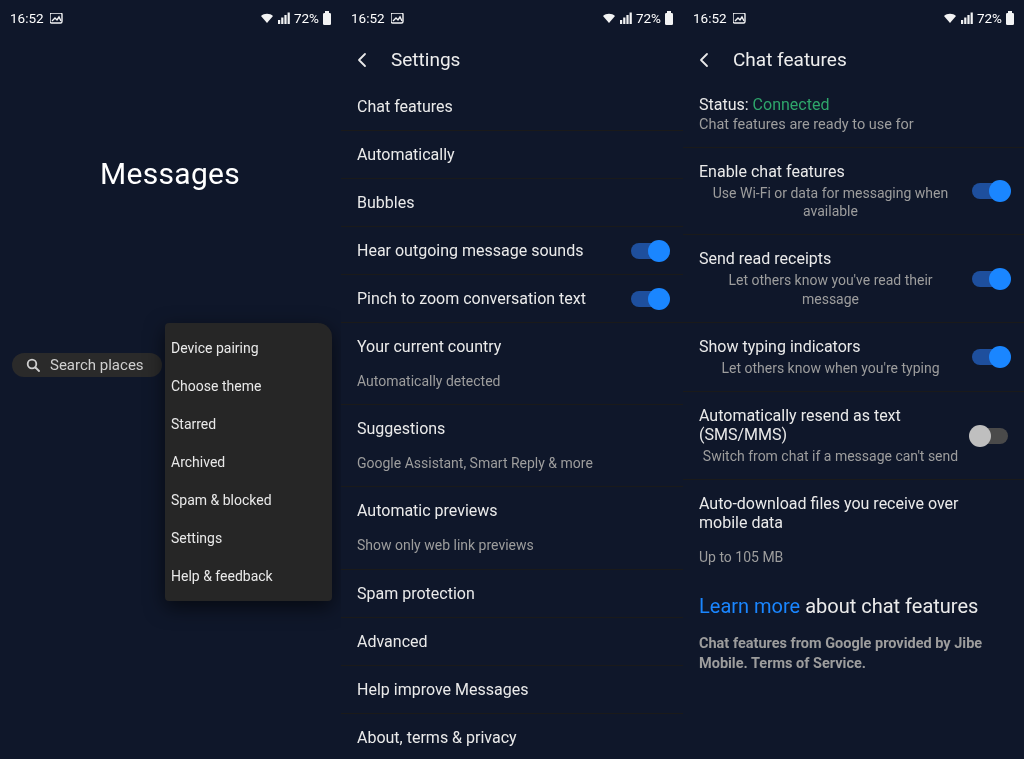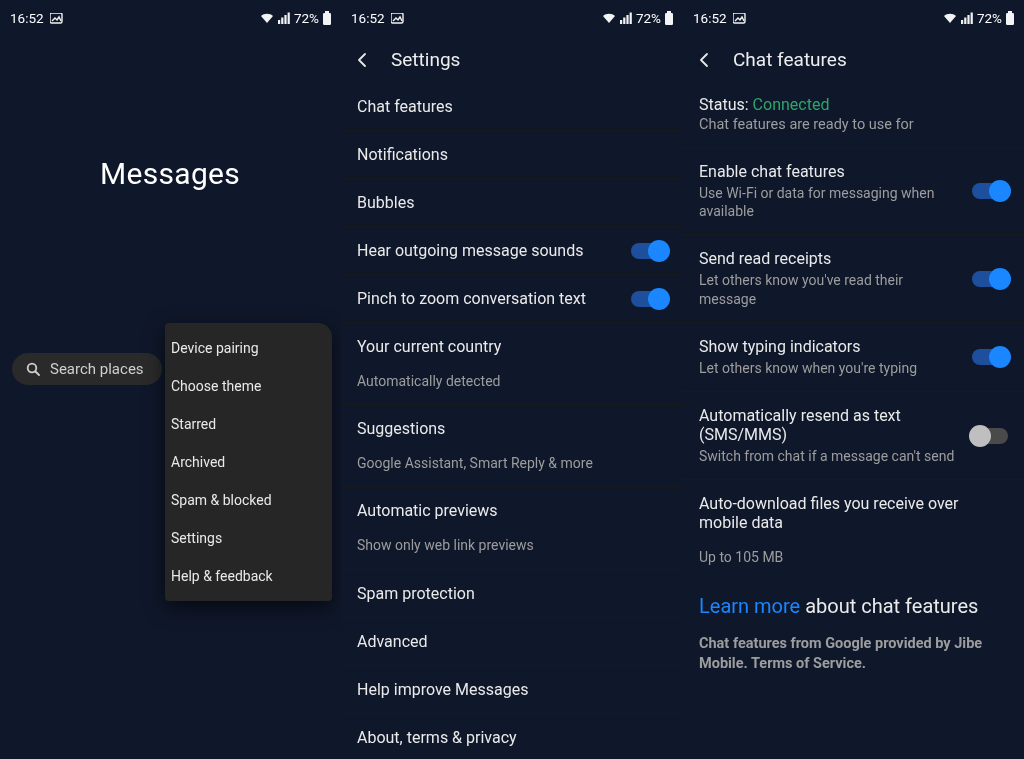--- a/index.html
+++ b/index.html
@@ -13,33 +13,33 @@
   
   .statusbar { display: flex; justify-content: space-between; align-items: center; height: 30px; padding: 6px 10px 0 10px; font-size: 13.5px; color: #fff; }
   .sb-left { display: flex; align-items: center; gap: 6px; }
   .sb-right { display: flex; align-items: center; gap: 4px; }
   .sb-icon { display:inline-block; }
   .wifi, .signal, .batt, .pic { opacity: .95; }
 
   
   .p1-title { font-size: 30px; font-weight: 400; color: #fff; padding: 126px 0 0 100px; letter-spacing: .3px; }
   .search-row { margin-top: 162px; padding: 0 12px; display:flex; }
-  .search-pill { flex: 0 0 150px; height: 32px; background: #2a2a2a; border-radius: 22px; display:flex; align-items:center; gap:10px; padding: 0 14px; color:#cfcfcf; font-size:15px; }
+  .search-pill { flex: 0 0 150px; height: 24px; background: #2a2a2a; border-radius: 22px; display:flex; align-items:center; gap:10px; padding: 0 14px; color:#cfcfcf; font-size:15px; }
   .menu-pop { position:absolute; left:165px; top:323px; width:167px; background:#262626; border-radius:4px 14px 4px 4px; box-shadow: 0 6px 20px rgba(0,0,0,.6); padding: 6px 0; }
   .menu-item { padding: 11px 6px; font-size: 14px; color:#e9e9e9; }
 
   
   .header-row { display:flex; align-items:center; gap: 16px; padding: 18px 14px 12px 12px; }
   .back-ic { width:22px; height:22px; display:flex; align-items:center; justify-content:center; color:#ddd; }
   .header-title { font-size: 19px; color:#eee; font-weight:400; }
   .list { }
   .row { padding: 14px 16px 14px 16px; border-bottom: 1px solid #1a1a1a; display:flex; align-items:center; }
   .row2line { flex-direction: column; align-items:flex-start; gap:16px; }
   .row .rtitle { font-size: 16px; color:#eaeaea; }
-  .row .rsub { font-size: 14px; color:#9d9d9d; line-height:1.3; }
+  .row .rsub { font-size: 14px; color:#9d9d9d; line-height:1.3;text-align:center; }
   .row.noborder { border-bottom:none; }
   .row-inner { display:flex; flex-direction:column; gap:3px; flex:1; min-width:0; }
   .row-flex { display:flex; align-items:center; gap:10px; }
 
   
   .toggle { position:relative; width:36px; height:16px; border-radius:10px; flex:0 0 auto; }
   .toggle .kn { position:absolute; top:-3px; width:22px; height:22px; border-radius:50%; }
   .toggle.on { background:#1e4f9d; }
   .toggle.on .kn { right:-3px; background:#1a86ff; }
   .toggle.off { background:#4a4a4a; }
@@ -182,21 +182,21 @@
           </svg>
         </span>
       <span class="header-title">Settings</span>
     </div>
 
     <div class="list">
       <div class="row">
           <span class="rtitle">Chat features</span>
         </div>
       <div class="row">
-          <span class="rtitle">Notifications</span>
+          <span class="rtitle">Automatically</span>
         </div>
       <div class="row">
           <span class="rtitle">Bubbles</span>
         </div>
 
       <div class="row row-flex">
         <span class="rtitle" style="flex:1">Hear outgoing message sounds</span>
         <span class="toggle on">
             <span class="kn"></span>
           </span>

